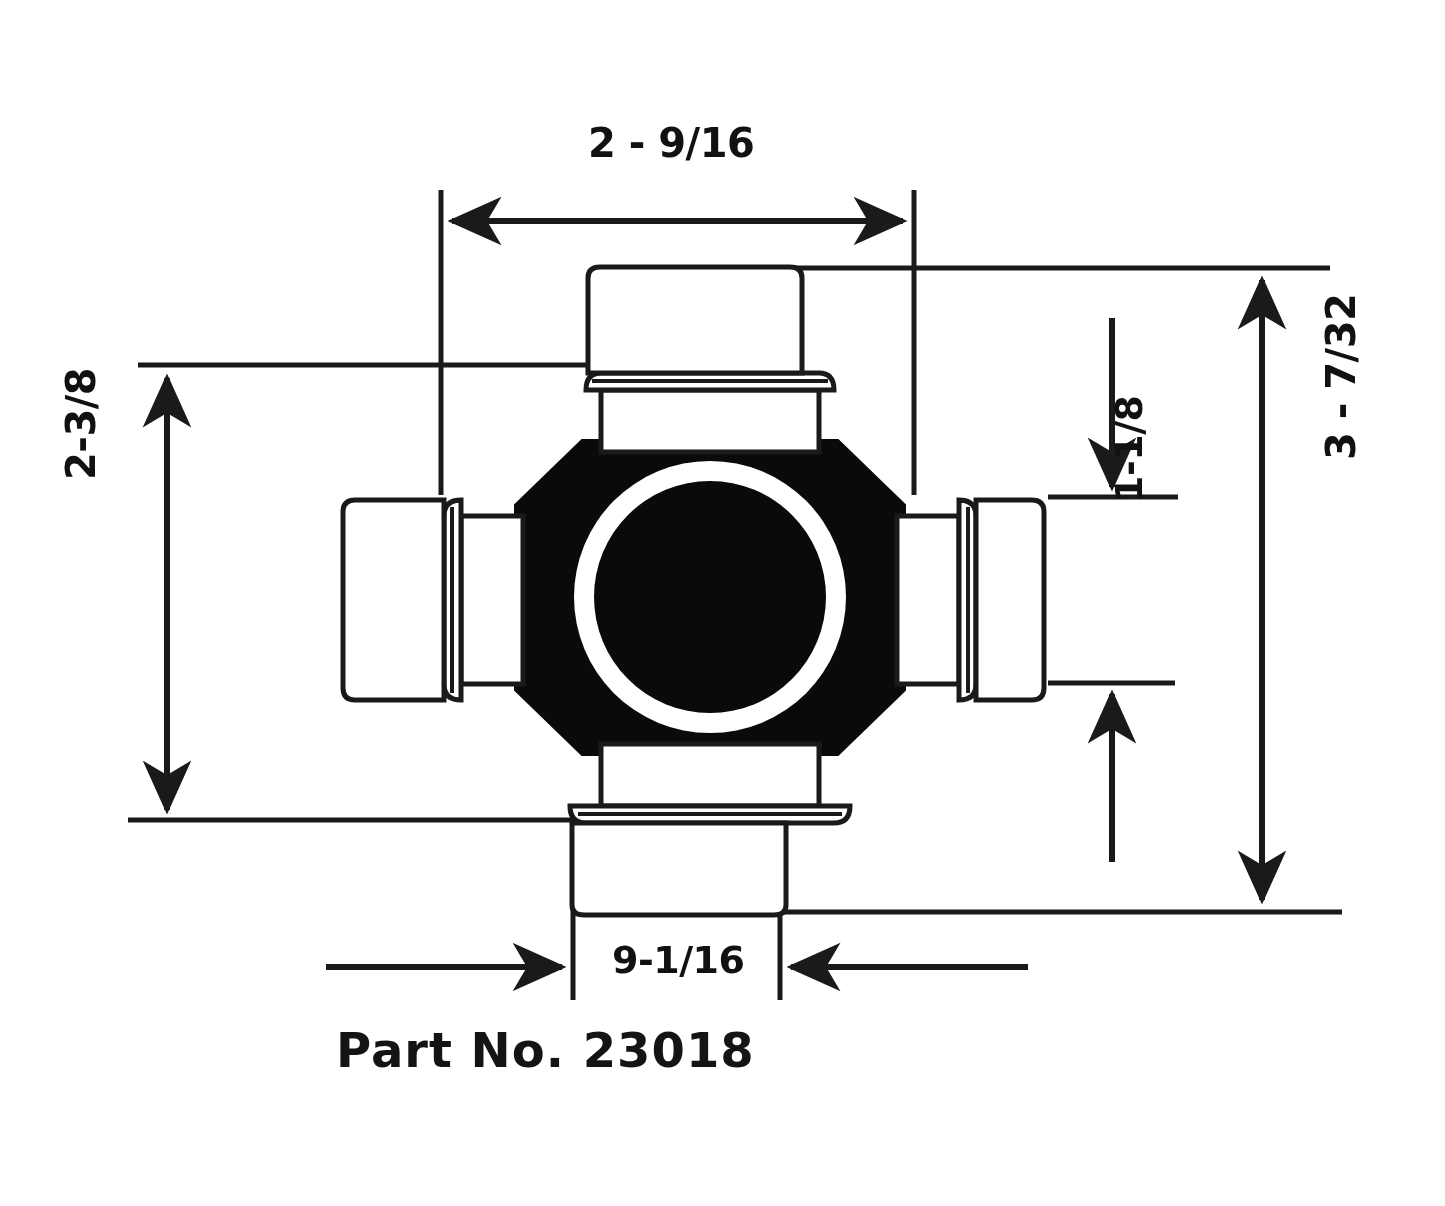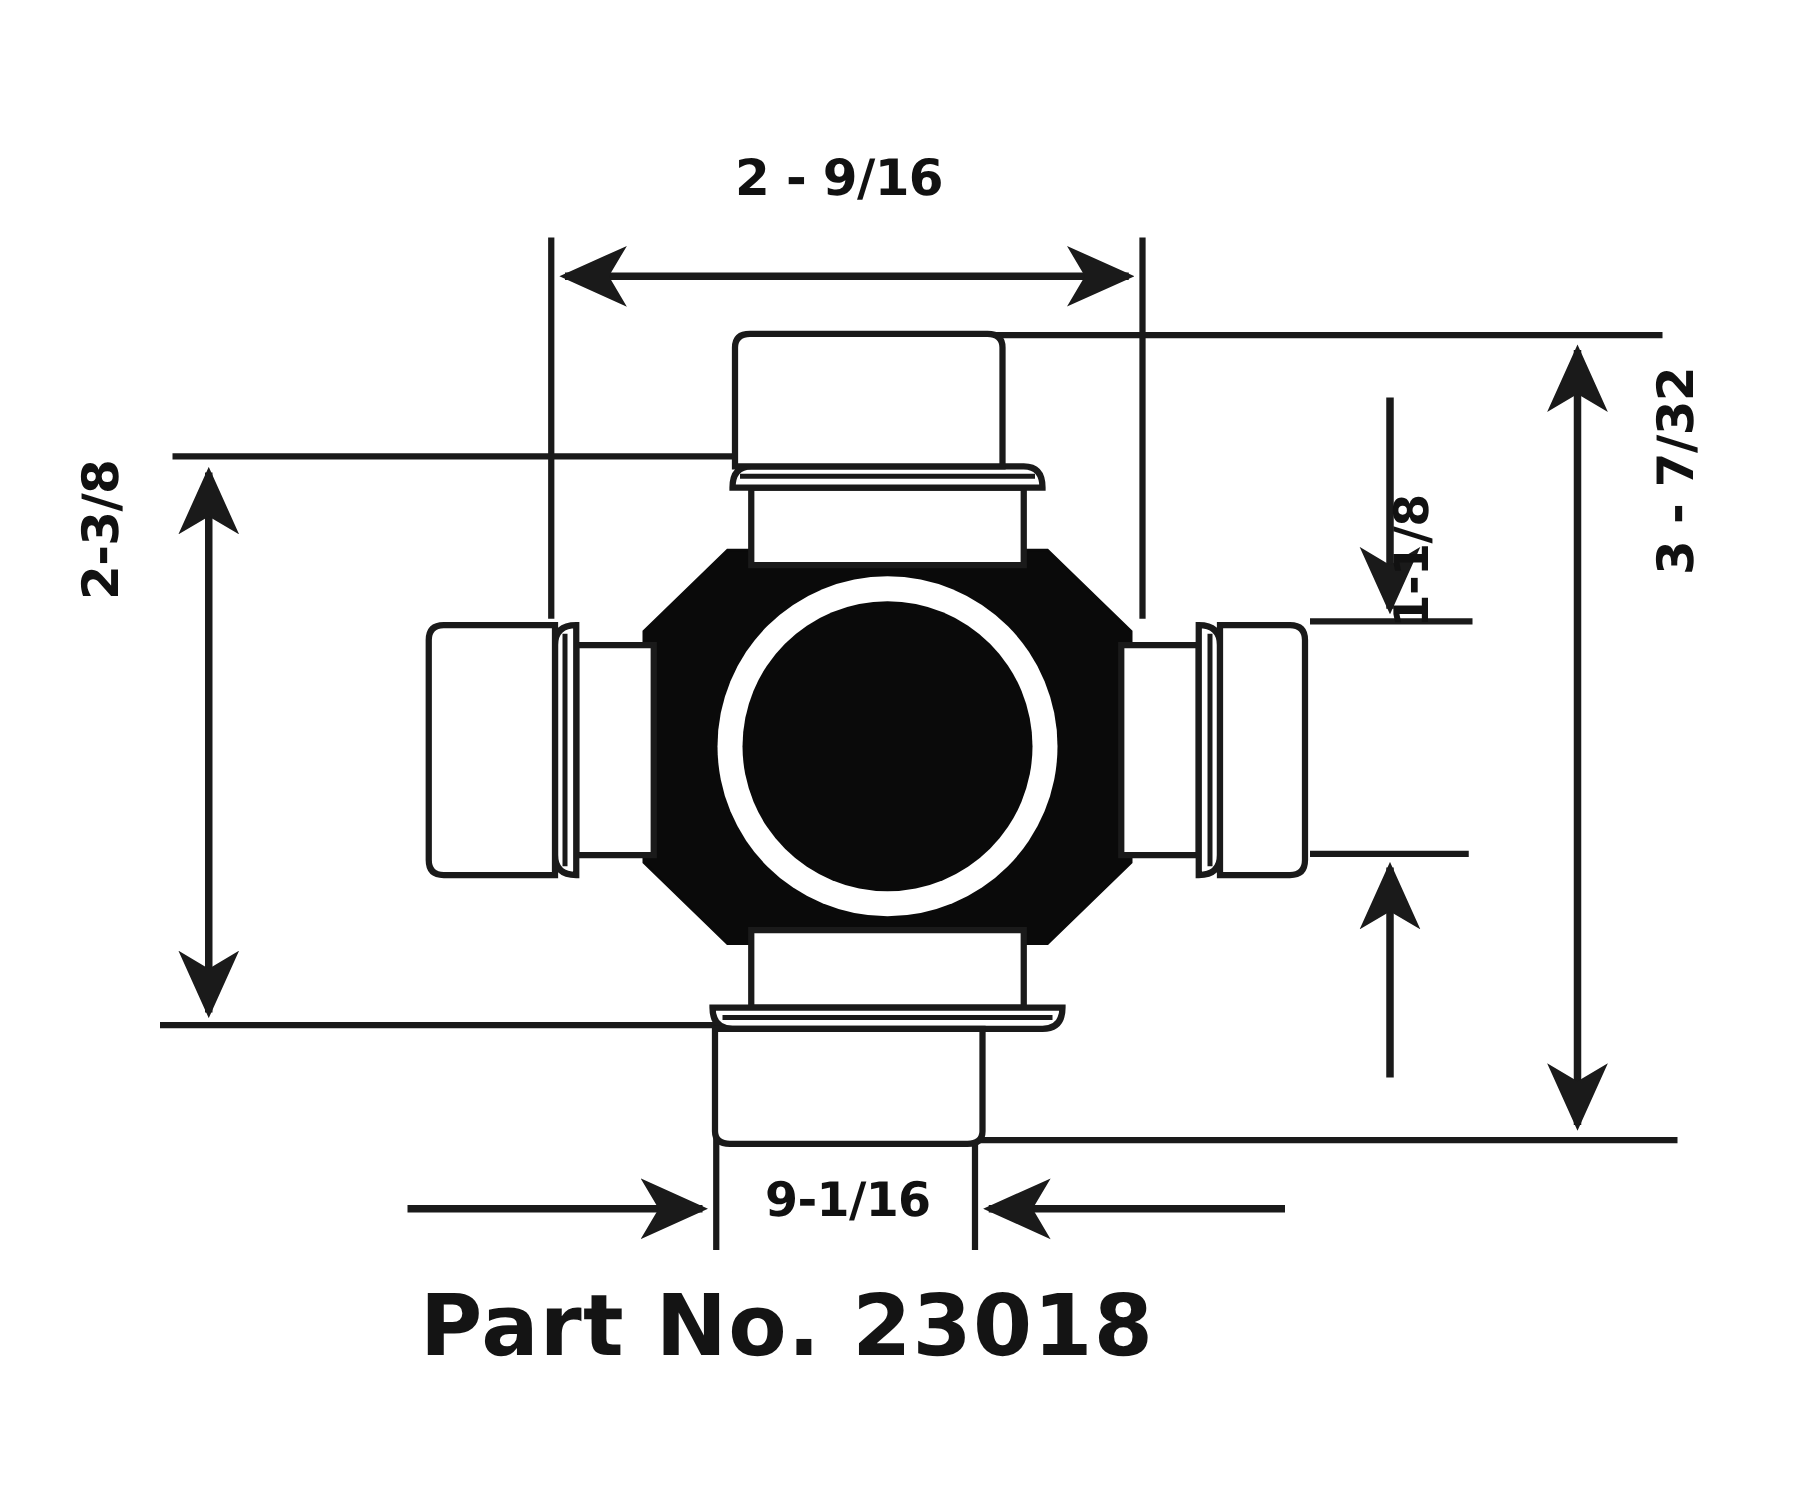--- a/index.html
+++ b/index.html
@@ -63,21 +63,21 @@
     left: 612px;
     top: 938px;
     font-size: 38px;
   }
   #part-no {
     position: absolute;
     left: 336px;
     top: 1022px;
     font-family: "DejaVu Sans", sans-serif;
     font-weight: bold;
-    font-size: 68px;
+    font-size: 48px;
     color: #141414;
     white-space: nowrap;
     letter-spacing: 1px;
   }
 </style>
 </head>
 <body>
 
 <div id="stage">
 

